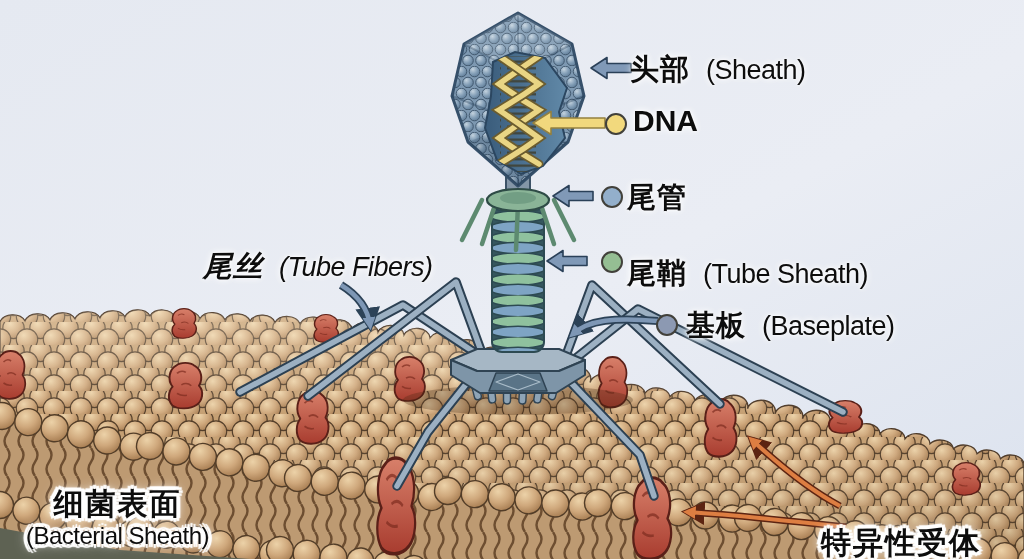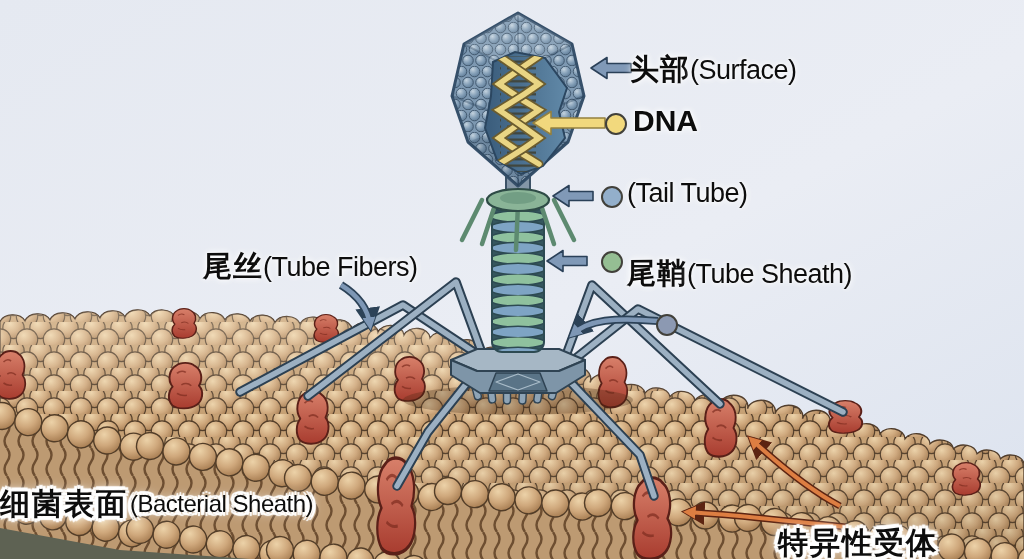--- a/index.html
+++ b/index.html
@@ -3,29 +3,29 @@
 <meta charset="utf-8">
 <style>
   html,body{margin:0;padding:0;background:#c8ccd4;}
   .stage{
     position:relative;width:1024px;height:559px;overflow:hidden;
     font-family:"Liberation Sans","DejaVu Sans",sans-serif;
     background:#e6eaf2;
   }
   .stage svg{position:absolute;left:0;top:0;}
   .lbl{
-    position:absolute;display:flex;align-items:baseline;gap:0;white-space:nowrap;
+    position:absolute;display:flex;align-items:baseline;gap:16px;white-space:nowrap;
     color:#0d0d0d;
     text-shadow:0 0 6px rgba(255,255,255,.95),0 0 3px rgba(255,255,255,.85),0 0 10px rgba(255,255,255,.7);
   }
   .lbl .cn{font-weight:bold;font-size:29px;letter-spacing:1px;}
   .lbl .en{font-weight:400;font-size:27px;letter-spacing:-0.5px;}
   .lbl.dna-lbl .en{font-weight:600;font-size:30px;letter-spacing:0;text-align:center;}
   .lbl.outlined{
-    flex-direction:row;align-items:center;gap:2px;text-align:center;
+    flex-direction:column;align-items:center;gap:2px;text-align:center;
     text-shadow:
       -3px -3px 1px #fff, 3px -3px 1px #fff, -3px 3px 1px #fff, 3px 3px 1px #fff,
       -4px 0 1px #fff, 4px 0 1px #fff, 0 -4px 1px #fff, 0 4px 1px #fff,
       0 0 9px #fff, 0 0 14px rgba(255,255,255,.9);
   }
   .lbl.outlined .cn{font-size:30px;line-height:34px;letter-spacing:2px;}
   .lbl.outlined .en{font-size:24px;line-height:26px;letter-spacing:-0.5px;}
 </style>
 </head>
 <body>
@@ -236,33 +236,37 @@
     </g>
     <circle cx="616" cy="124" r="10" stroke="#41403a" stroke-width="2" fill="#F2D97D"></circle>
     <circle cx="612" cy="197" r="10" stroke="#41403a" stroke-width="2" fill="#93AFCB"></circle>
     <circle cx="612" cy="262" r="10" stroke="#41403a" stroke-width="2" fill="#95BE93"></circle>
     <circle cx="667" cy="325" r="10" stroke="#41403a" stroke-width="2" fill="#8C99B2"></circle>
   </g>
 </svg>
 
 <div class="lbl" style="left:630px;top:50px;">
   <span class="cn">头部</span>
-  <span class="en">(Surface)</span>
+  <span class="en">(Sheath)</span>
 </div>
 <div class="lbl dna-lbl" style="left:633px;top:104px;">
   <span class="en">DNA</span>
 </div>
 <div class="lbl" style="left:627px;top:178px;">
-  <span class="en">(Tail Tube)</span>
+  <span class="cn">尾管</span>
 </div>
 <div class="lbl" style="left:627px;top:254px;">
   <span class="cn">尾鞘</span>
   <span class="en">(Tube Sheath)</span>
 </div>
-<div class="lbl" style="left:203px;top:247px;">
+<div class="lbl" style="left:686px;top:306px;">
+  <span class="cn">基板</span>
+  <span class="en">(Baseplate)</span>
+</div>
+<div class="lbl" style="left:203px;top:247px;font-style:italic;">
   <span class="cn">尾丝</span>
   <span class="en">(Tube Fibers)</span>
 </div>
 <div class="lbl outlined" style="left:0px;top:487px;width:235px;">
   <span class="cn">细菌表面</span>
   <span class="en">(Bacterial Sheath)</span>
 </div>
 <div class="lbl outlined" style="left:778px;top:486px;width:246px;margin-top:40px;">
   <span class="cn">特异性受体</span>
 </div>

